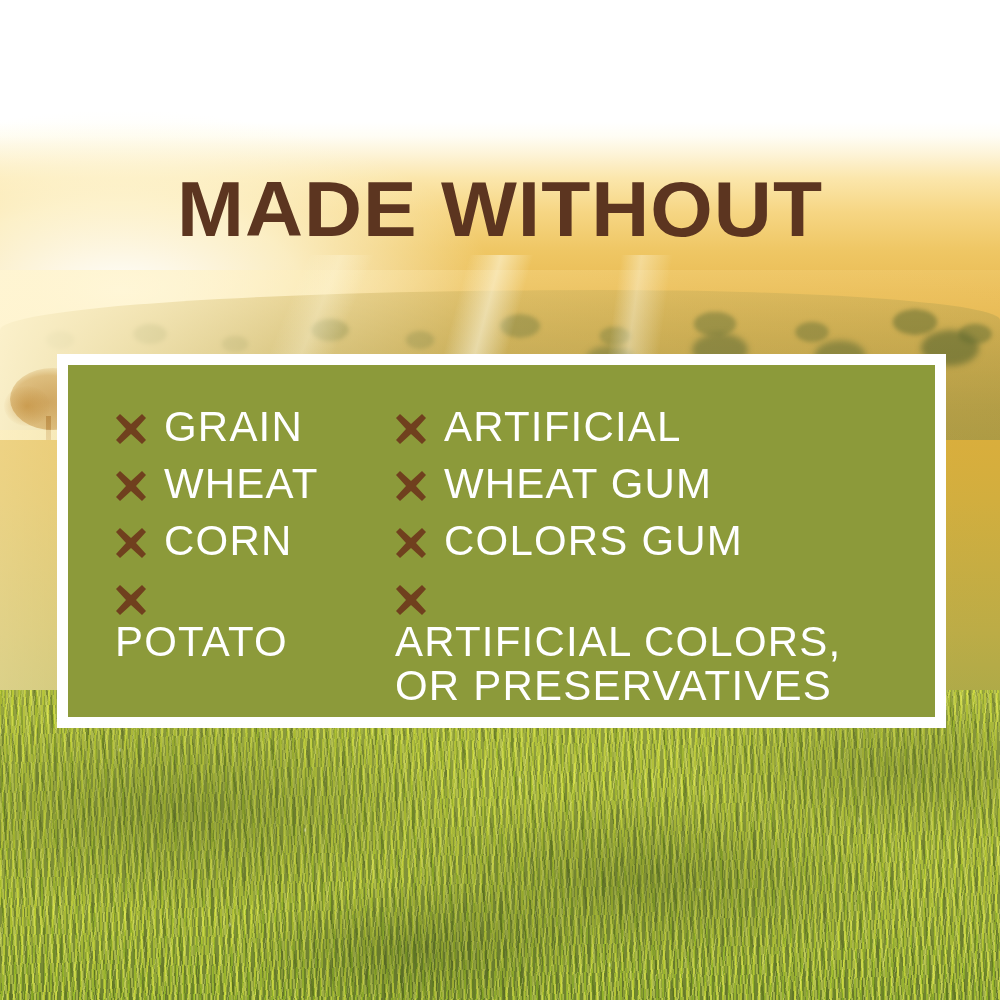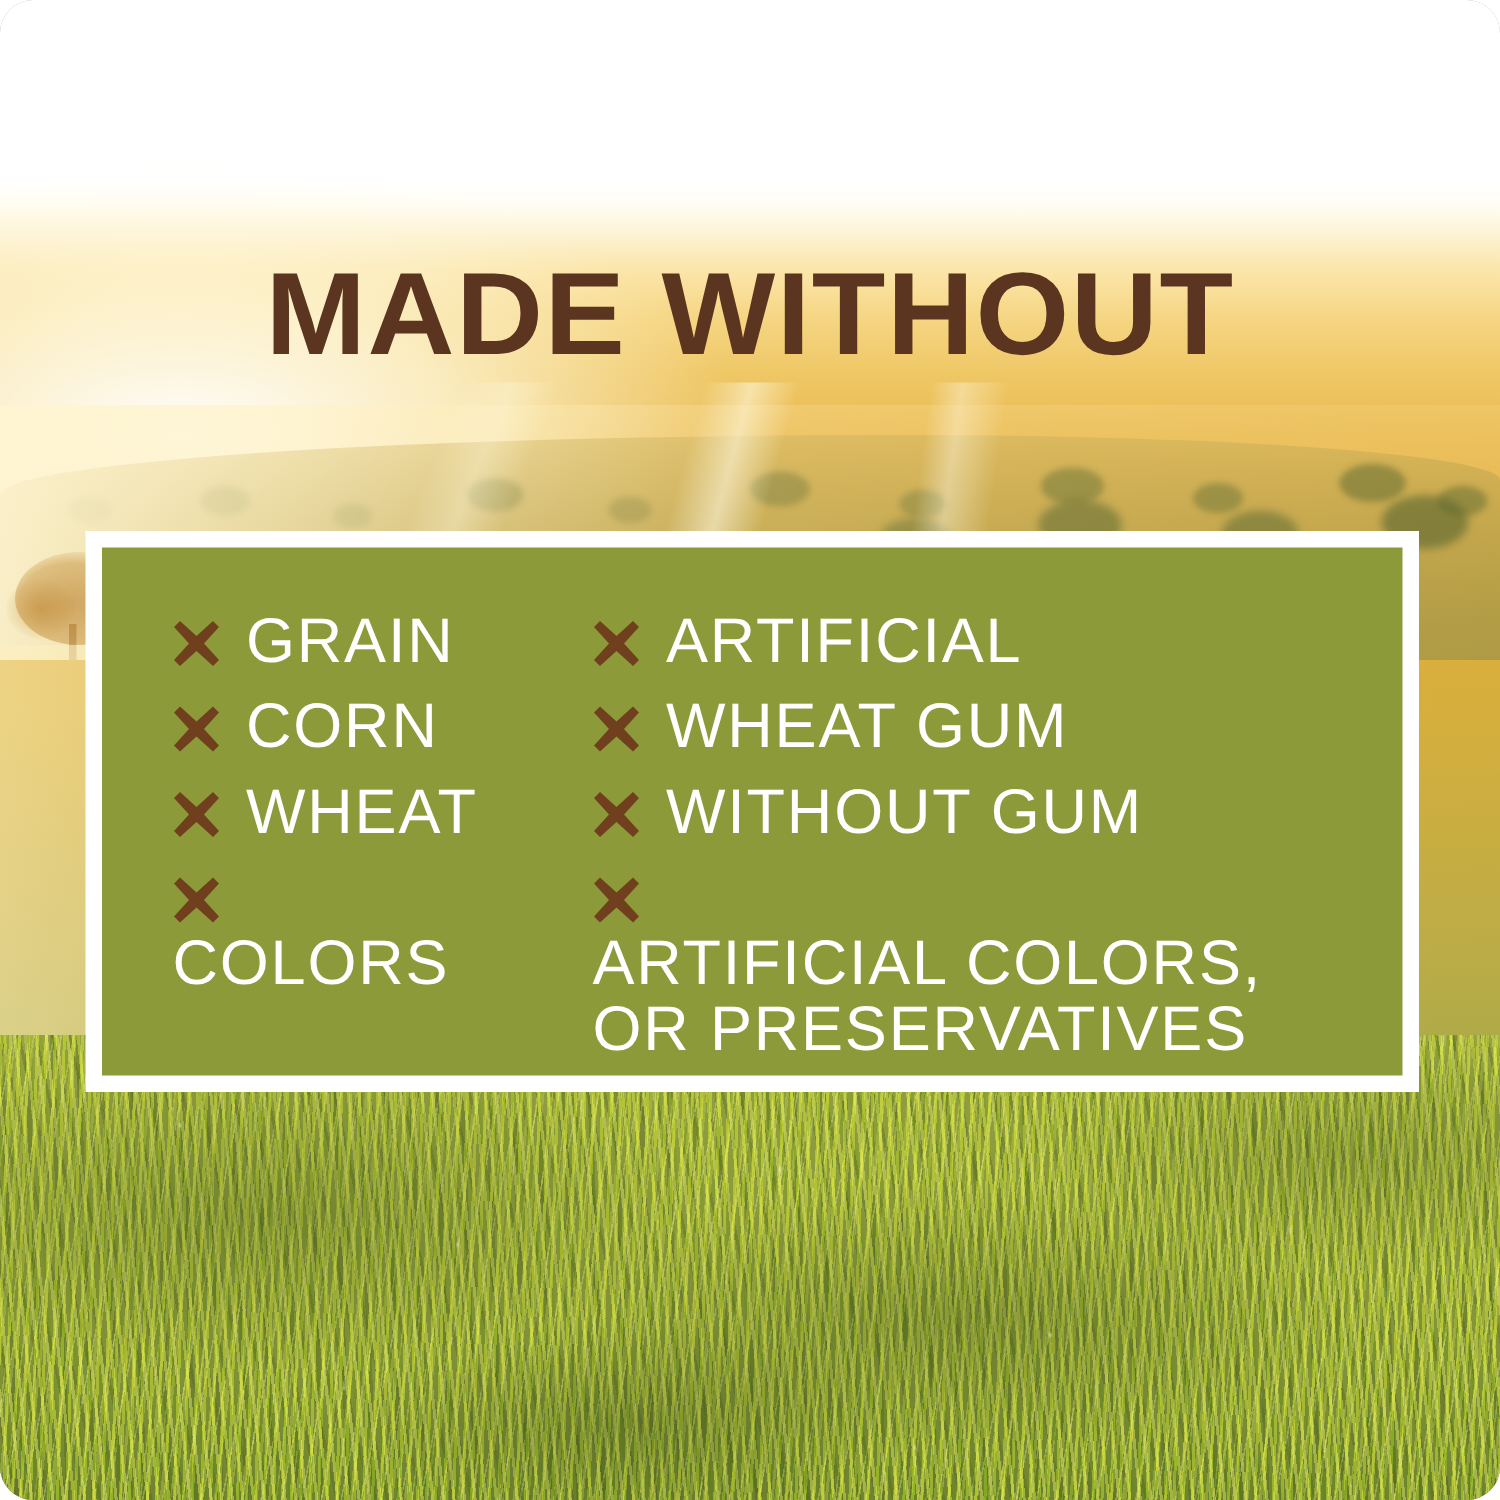--- a/index.html
+++ b/index.html
@@ -1,19 +1,19 @@
 <!DOCTYPE html>
 <html><head>
 <meta charset="utf-8">
 <style>
   html,body{margin:0;padding:0;background:#fff;}
   body{width:1000px;height:1000px;font-family:"Liberation Sans",sans-serif;}
 
   #stage{
-    position:relative;width:1000px;height:1000px;overflow:hidden;background:#a3a3a3;border-radius:22px;
+    position:relative;width:1000px;height:1000px;overflow:hidden;background:#a3a3a3;
   }
 
   
   .photo{position:absolute;left:0;top:0;width:1000px;height:1000px;overflow:hidden;}
 
   
   .sky{
     position:absolute;left:0;top:0;width:1000px;height:470px;
     background:
       radial-gradient(ellipse 520px 250px at 120px 290px, rgba(255,255,255,.98) 0%, rgba(255,250,225,.75) 35%, rgba(255,240,190,0) 72%),
@@ -242,37 +242,37 @@
             </svg>
           </span>
           <span class="item-label">GRAIN</span>
         </div>
         <div class="row">
           <span class="xmark">
             <svg width="32" height="32" viewBox="0 0 32 32" aria-hidden="true">
               <path d="M5 1 L16 11 L27 1 L31 5 L21 16 L31 27 L27 31 L16 21 L5 31 L1 27 L11 16 L1 5 Z" fill="#70401e"></path>
             </svg>
           </span>
+          <span class="item-label">WHEAT</span>
+        </div>
+        <div class="row">
+          <span class="xmark">
+            <svg width="32" height="32" viewBox="0 0 32 32" aria-hidden="true">
+              <path d="M5 1 L16 11 L27 1 L31 5 L21 16 L31 27 L27 31 L16 21 L5 31 L1 27 L11 16 L1 5 Z" fill="#70401e"></path>
+            </svg>
+          </span>
           <span class="item-label">CORN</span>
         </div>
         <div class="row">
           <span class="xmark">
             <svg width="32" height="32" viewBox="0 0 32 32" aria-hidden="true">
               <path d="M5 1 L16 11 L27 1 L31 5 L21 16 L31 27 L27 31 L16 21 L5 31 L1 27 L11 16 L1 5 Z" fill="#70401e"></path>
             </svg>
           </span>
-          <span class="item-label">WHEAT</span>
-        </div>
-        <div class="row">
-          <span class="xmark">
-            <svg width="32" height="32" viewBox="0 0 32 32" aria-hidden="true">
-              <path d="M5 1 L16 11 L27 1 L31 5 L21 16 L31 27 L27 31 L16 21 L5 31 L1 27 L11 16 L1 5 Z" fill="#70401e"></path>
-            </svg>
-          </span>
-          <span class="item-label">COLORS</span>
+          <span class="item-label">POTATO</span>
         </div>
       </div>
 
       <div class="col col-right">
         <div class="row">
           <span class="xmark">
             <svg width="32" height="32" viewBox="0 0 32 32" aria-hidden="true">
               <path d="M5 1 L16 11 L27 1 L31 5 L21 16 L31 27 L27 31 L16 21 L5 31 L1 27 L11 16 L1 5 Z" fill="#70401e"></path>
             </svg>
           </span>
@@ -285,21 +285,21 @@
             </svg>
           </span>
           <span class="item-label">WHEAT GUM</span>
         </div>
         <div class="row">
           <span class="xmark">
             <svg width="32" height="32" viewBox="0 0 32 32" aria-hidden="true">
               <path d="M5 1 L16 11 L27 1 L31 5 L21 16 L31 27 L27 31 L16 21 L5 31 L1 27 L11 16 L1 5 Z" fill="#70401e"></path>
             </svg>
           </span>
-          <span class="item-label">WITHOUT GUM</span>
+          <span class="item-label">COLORS GUM</span>
         </div>
         <div class="row">
           <span class="xmark">
             <svg width="32" height="32" viewBox="0 0 32 32" aria-hidden="true">
               <path d="M5 1 L16 11 L27 1 L31 5 L21 16 L31 27 L27 31 L16 21 L5 31 L1 27 L11 16 L1 5 Z" fill="#70401e"></path>
             </svg>
           </span>
           <span class="item-label">ARTIFICIAL COLORS,
 OR PRESERVATIVES</span>
         </div>

